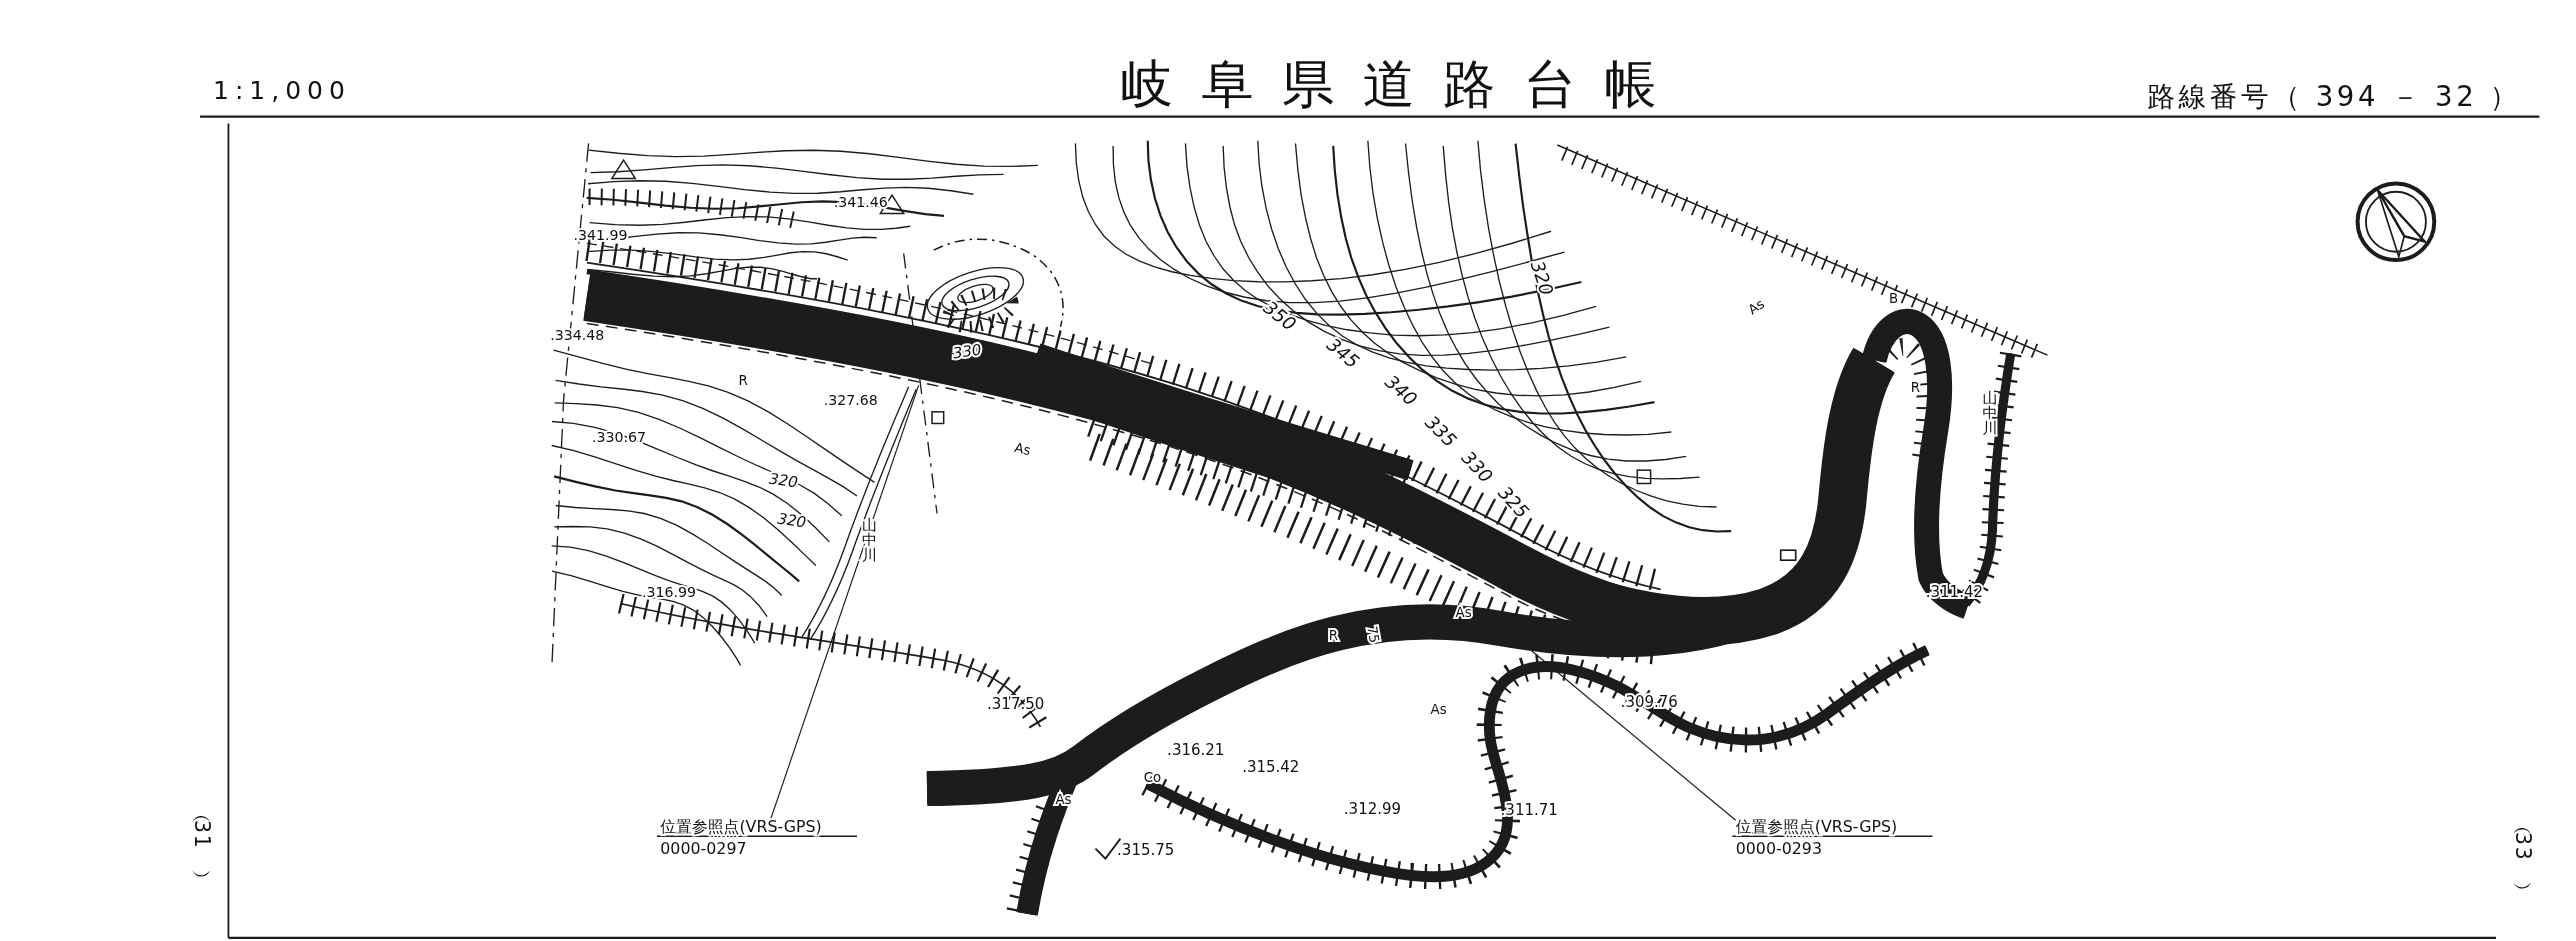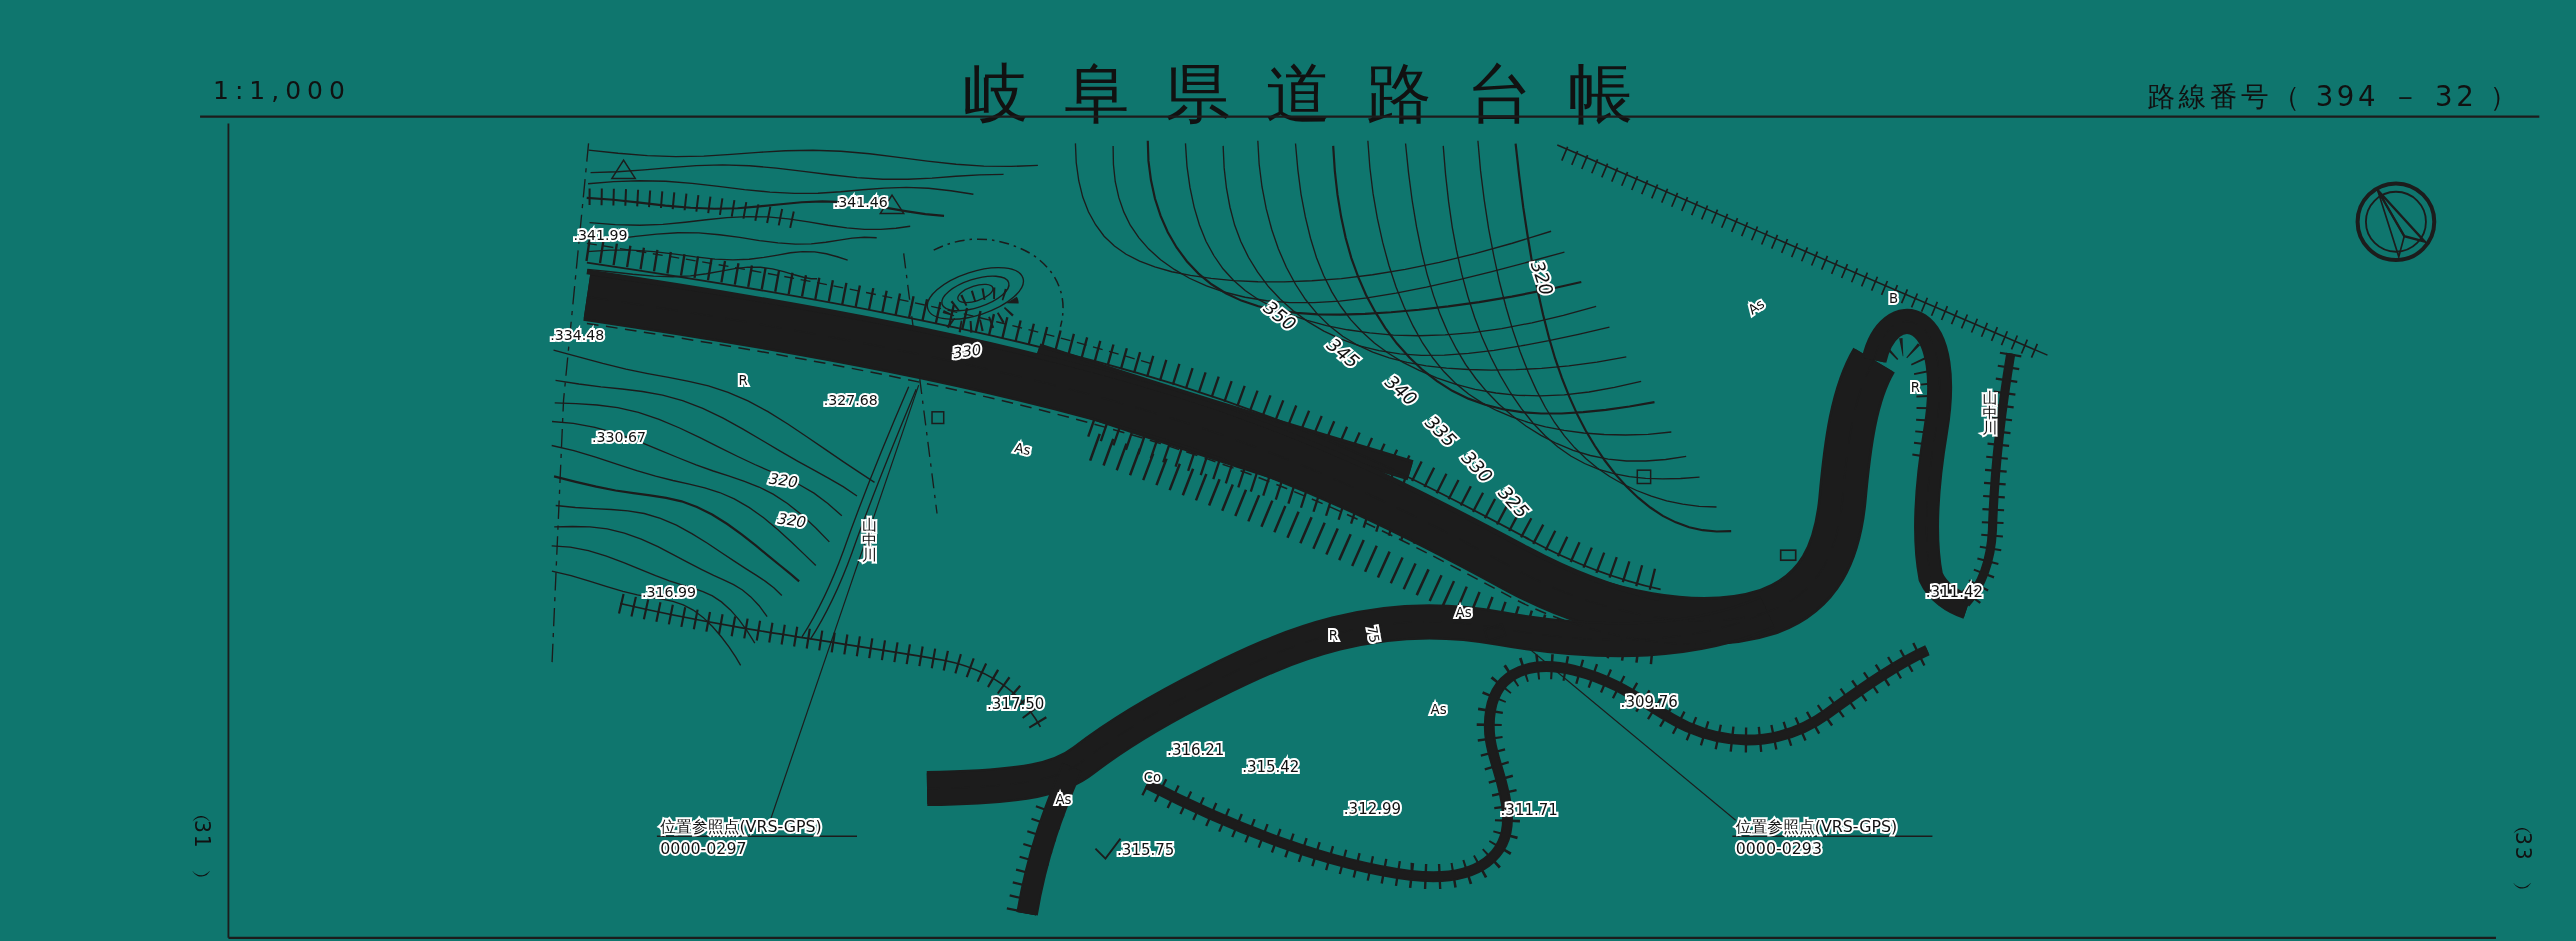--- a/index.html
+++ b/index.html
@@ -1,20 +1,20 @@
 <!DOCTYPE html>
 <html style="font-size:9.6px"><head>
 <meta charset="utf-8">
 <style>
   html,body{margin:0;padding:0;background:#e8e8e8;}
-  .page{position:relative;width:2576px;height:942px;background:#0f766e;overflow:hidden;
+  .page{position:relative;width:2576px;height:942px;background:#ffffff;overflow:hidden;
         font-family:"DejaVu Sans",sans-serif;color:#111;}
   .hdr-scale{position:absolute;left:213px;top:76px;font-size:25px;letter-spacing:6px;white-space:nowrap;}
-  .hdr-title{position:absolute;left:1316px;top:50px;transform:translateX(-50%);
-             font-size:65px;letter-spacing:.55em;white-space:nowrap;font-weight:500;}
+  .hdr-title{position:absolute;left:1403px;top:50px;transform:translateX(-50%);
+             font-size:52px;letter-spacing:.55em;white-space:nowrap;font-weight:500;}
   .hdr-route{position:absolute;right:55px;top:78px;font-size:27.6px;letter-spacing:3.6px;white-space:nowrap;text-align:right;}
   .sheet-ref{position:absolute;writing-mode:vertical-rl;text-orientation:mixed;
              font-size:20.4px;letter-spacing:1.8px;white-space:nowrap;}
   .sheet-ref.left{left:188px;top:810px;}
   .sheet-ref.right{left:2509px;top:822px;}
   svg.map{position:absolute;left:0;top:0;width:2576px;height:942px;}
   svg.map path,svg.map line,svg.map polyline,svg.map polygon,svg.map circle,svg.map ellipse,svg.map rect{
       stroke:#1c1c1c;fill:none;stroke-linecap:butt;}
   svg.map text{font-family:"DejaVu Sans",sans-serif;fill:#111;stroke:#fff;stroke-width:2.4;paint-order:stroke;}
 </style>

